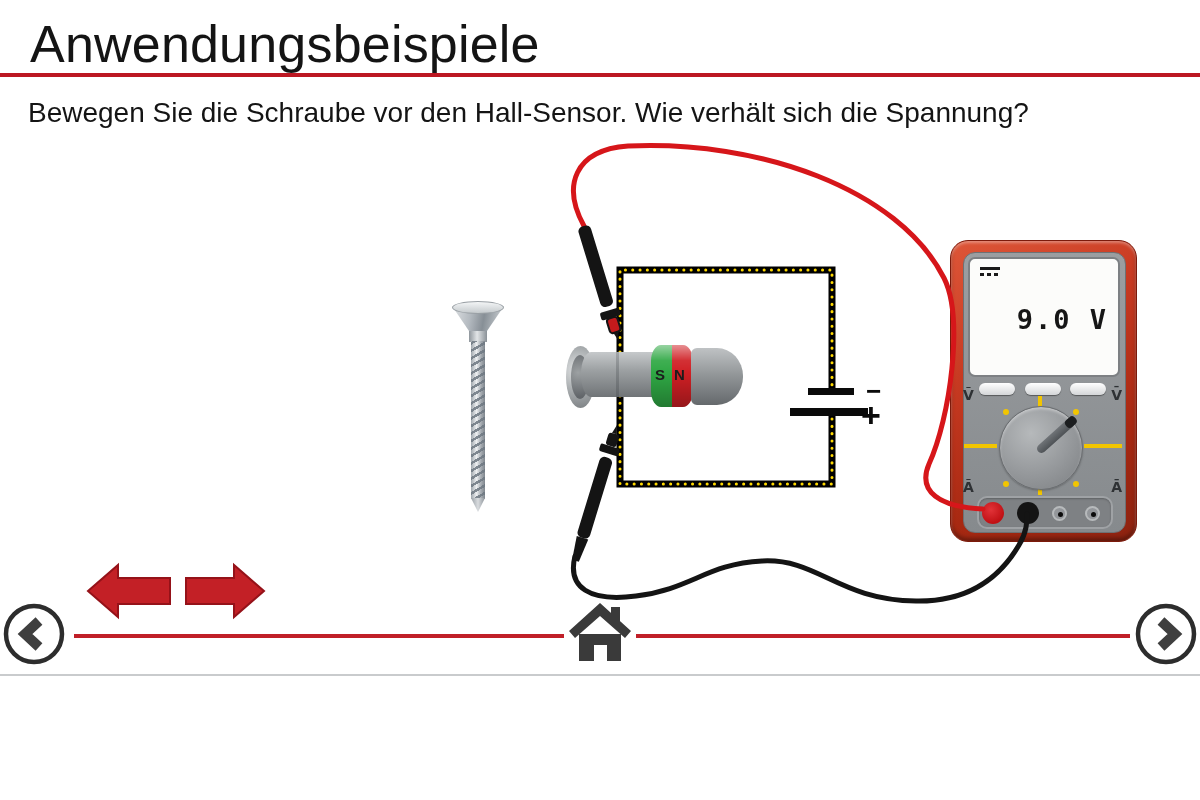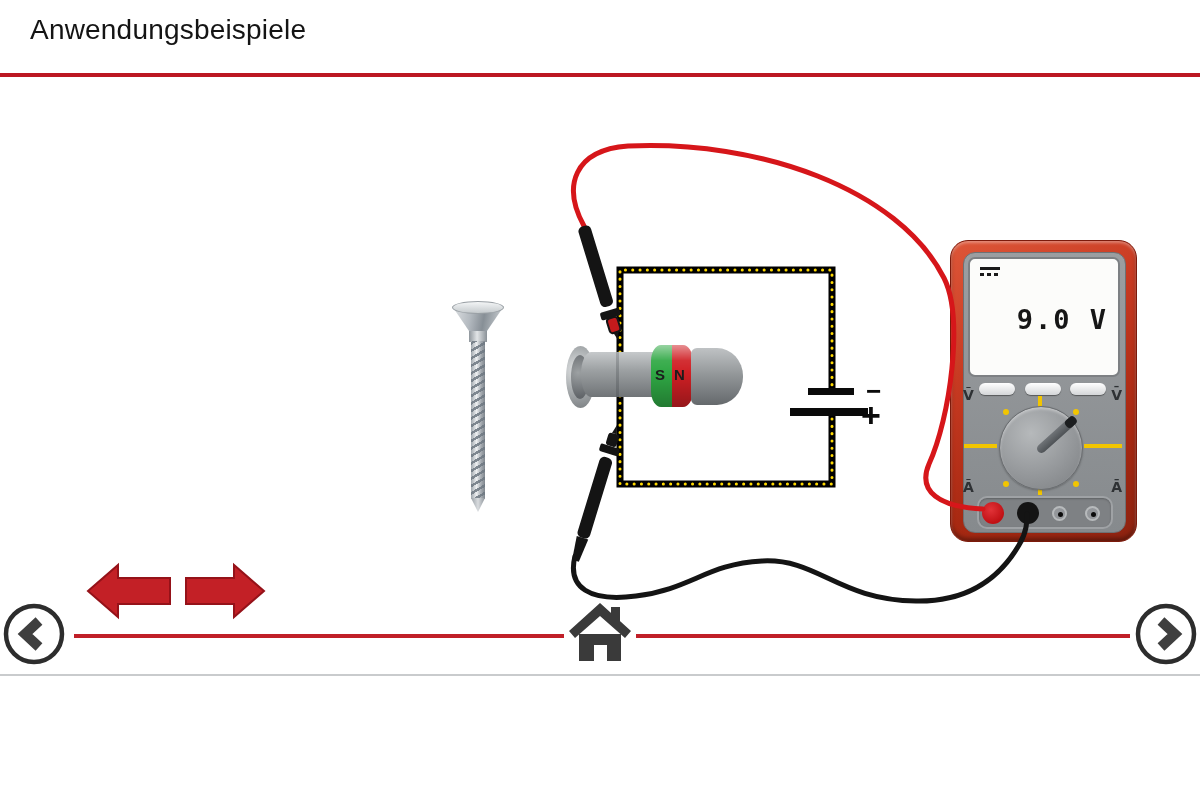--- a/index.html
+++ b/index.html
@@ -1,21 +1,21 @@
 <!DOCTYPE html>
 <html><head>
 <meta charset="utf-8">
 <style>
   * { margin:0; padding:0; box-sizing:border-box; }
   html,body { background:#ffffff; }
   body { font-family:"Liberation Sans", sans-serif; }
   #stage { position:relative; width:1200px; height:800px; background:#fff; overflow:hidden; }
 
   
-  #page-title { position:absolute; left:30px; top:14px; font-size:28px; font-weight:400; color:#141414; letter-spacing:0.2px; }
+  #page-title { position:absolute; left:30px; top:14px; font-size:52px; font-weight:400; color:#141414; letter-spacing:0.2px; }
   #header-rule { position:absolute; left:0; top:73px; width:1200px; height:4px; background:#bc1722; }
   #logo { position:absolute; right:7px; top:3px; display:flex; align-items:center; }
   #logo-text { margin-left:9px; color:#3d3d3d; font-weight:700; font-size:17px; line-height:20px; letter-spacing:0.6px; }
 
   
   #instruction { position:absolute; left:28px; top:97px; font-size:28px; font-weight:400; color:#141414; }
 
   
   .overlay { position:absolute; left:0; top:0; width:1200px; height:800px; pointer-events:none; }
 
@@ -113,20 +113,21 @@
 </head>
 <body>
 
 <div id="stage">
 
   <div id="page-title">Anwendungsbeispiele</div>
 
 
   <div id="header-rule"></div>
 
+  <div id="instruction">Bewegen Sie die Schraube vor den Hall-Sensor. Wie verhält sich die Spannung?</div>
 
   <svg class="overlay" viewBox="0 0 1200 800">
     <path d="M 832,392 L 832,270 L 620,270 L 620,484 L 832,484 L 832,410" fill="none" stroke="#000000" stroke-width="7"></path>
     <path d="M 832,392 L 832,270 L 620,270 L 620,484 L 832,484 L 832,410" fill="none" stroke="#ffd900" stroke-width="3" stroke-linecap="round" stroke-dasharray="0.1 7.2"></path>
     <rect x="808" y="388" width="46" height="7" fill="#0a0a0a"></rect>
     <rect x="790" y="408" width="78" height="8" fill="#0a0a0a"></rect>
   </svg>
   <div id="battery-minus">−</div>
   <div id="battery-plus">+</div>
 

